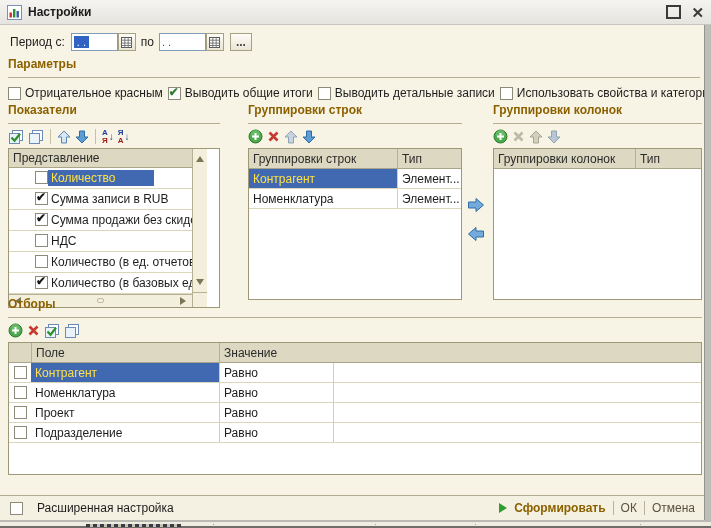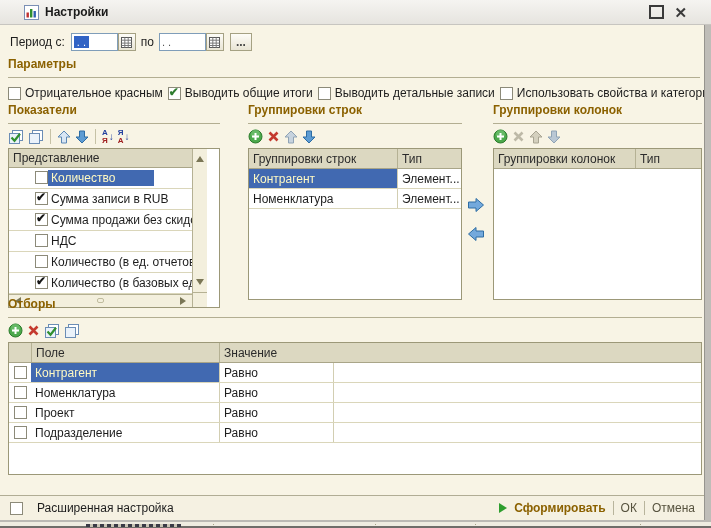--- a/index.html
+++ b/index.html
@@ -2,21 +2,21 @@
 <html><head>
 <meta charset="utf-8">
 <style>
   html,body{margin:0;padding:0;background:#fff;}
   .stage{position:relative;width:711px;height:528px;overflow:hidden;
     font-family:"Liberation Sans",sans-serif;font-size:12px;color:#1d1d1d;
     background:#F8F4E5;}
   
   .titlebar{position:absolute;left:0;top:0;width:711px;height:25px;box-sizing:border-box;
     background:linear-gradient(#F5F4F1,#E6E4DF);border-bottom:1px solid #C7C5C0;
-    display:flex;align-items:center;padding:0 24px;}
+    display:flex;align-items:center;padding:0 7px;}
   .title-text{font-weight:bold;margin-left:6px;color:#1a1a1a;}
   .win-btns{margin-left:auto;display:flex;align-items:center;gap:10px;}
   .btn-max{width:11px;height:10px;border:2px solid #3a3a3a;display:inline-block;}
   .btn-close{font-size:15px;font-weight:bold;color:#3a3a3a;line-height:1;}
   
   .right-strip{position:absolute;right:0;top:25px;width:6px;height:495px;
     background:#BFBDB8;border-left:1px solid #96948E;}
   .backwin{position:absolute;left:0;top:520px;width:711px;height:8px;
     background:#EFECE1;border-top:2px solid #BBB9B4;box-sizing:border-box;border-bottom:2px solid #6F6D69;}
   .backwin i{position:absolute;top:2px;bottom:1px;width:1px;background:#A6A286;}
@@ -53,21 +53,21 @@
   .sort-ic .t{color:#23409F;} .sort-ic .b{color:#A02020;}
   .sort-ic .ar{color:#23409F;font-size:10px;margin-left:1px;}
   
   .grid{background:#fff;border:1px solid #9C9878;box-sizing:border-box;margin-top:2px;}
   .g-header{background:#DCD8C1;border-bottom:1px solid #A9A588;height:20px;box-sizing:border-box;
     display:flex;align-items:center;color:#2b2b2b;}
   .g-header .hcell{padding:0 4px;white-space:nowrap;overflow:hidden;box-sizing:border-box;height:100%;display:flex;align-items:center;}
   .hdiv{border-left:1px solid #B5B194;}
   .g-row{height:20px;box-sizing:border-box;border-bottom:1px solid #DAD6BA;display:flex;align-items:center;background:#fff;}
   .g-label{padding:1px 3px;white-space:nowrap;overflow:hidden;}
-  .sel{background:#4169B1;color:#fef9c3;}
+  .sel{background:#4169B1;color:#fde047;}
   .cell{height:100%;box-sizing:border-box;display:flex;align-items:center;padding:0 4px;white-space:nowrap;overflow:hidden;}
   .cdiv{border-left:1px solid #D2CEB2;}
   
   .panel-ind{position:absolute;left:8px;top:103px;width:212px;}
   .grid-ind{height:160px;display:flex;}
   .ind-main{width:183px;display:flex;flex-direction:column;}
   .ind-rows .g-row{height:21px;}
   .indent{width:26px;flex:none;}
   .ind-label.sel{min-width:100px;}
   .hscroll{margin-top:auto;height:14px;background:#F3EFDD;border-top:1px solid #B5B194;

